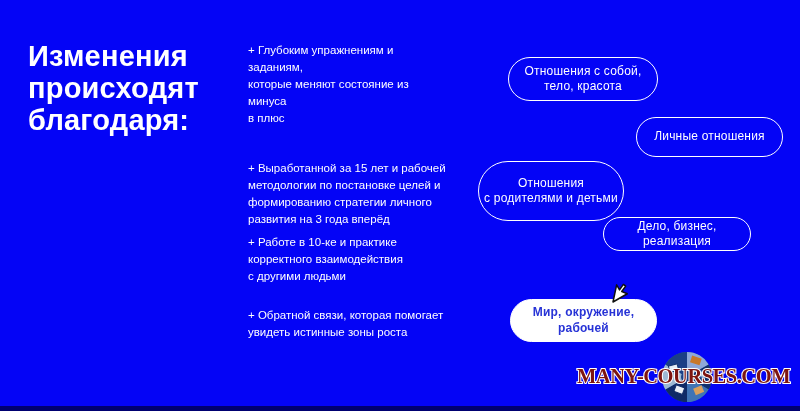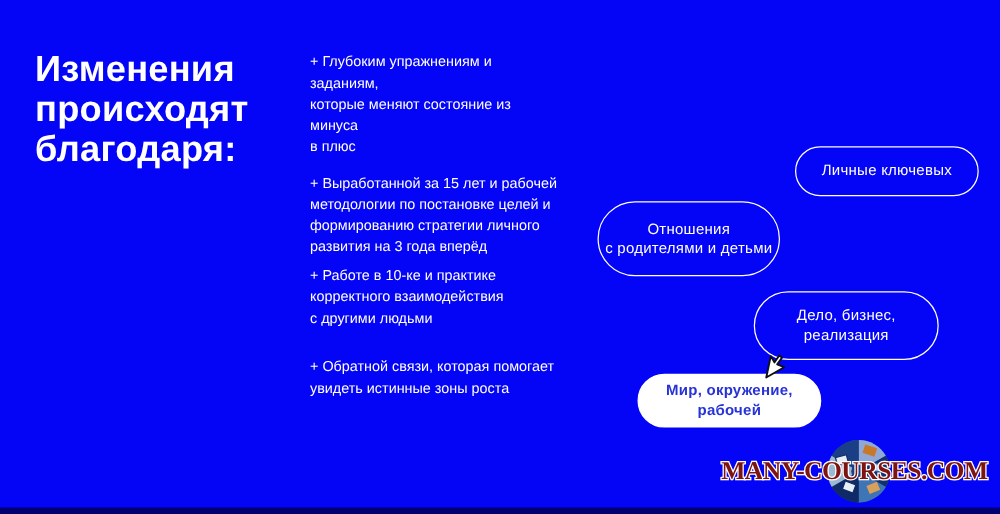--- a/index.html
+++ b/index.html
@@ -25,21 +25,21 @@
   .heading{
     position:absolute;left:28px;top:40px;
     font-size:29px;line-height:32px;font-weight:bold;
     white-space:pre-line;letter-spacing:0.2px;
   }
   .bullets{
     position:absolute;left:248px;top:42px;width:200px;
     font-size:11.5px;line-height:17px;
   }
   .bullets p{white-space:pre-line;}
-  .bullets p:nth-child(1){margin-bottom:12px;}
+  .bullets p:nth-child(1){margin-bottom:33px;}
   .bullets p:nth-child(2){margin-bottom:6px;}
   .bullets p:nth-child(3){margin-bottom:22px;}
   .bullets p:nth-child(4){}
   .pill{
     position:absolute;
     display:flex;align-items:center;justify-content:center;
     text-align:center;
     border:1.5px solid var(--pill-border);
     border-radius:999px;
     font-size:12px;line-height:15.5px;letter-spacing:0.2px;
@@ -49,21 +49,21 @@
   }
   .pill.filled{
     background:var(--pill-filled-bg);
     border-color:var(--pill-filled-bg);
     color:var(--pill-filled-text);
     font-weight:bold;
   }
   #pill-1{left:508px;top:57px;width:150px;height:44px;}
   #pill-2{left:636px;top:117px;width:147px;height:40px;}
   #pill-3{left:478px;top:161px;width:146px;height:60px;}
-  #pill-4{left:603px;top:233px;width:148px;height:55px;}
+  #pill-4{left:603px;top:217px;width:148px;height:34px;}
   #pill-5{left:510px;top:299px;width:147px;height:43px;}
   .cursor-svg{position:absolute;left:608px;top:277px;}
   .globe-svg{position:absolute;left:661px;top:351px;}
   .logo-text-svg{position:absolute;left:572px;top:361px;}
   .bottom-strip{
     position:absolute;left:0;bottom:0;width:800px;height:5px;
     background:var(--bottom-strip);
   }
 </style>
 </head>
@@ -83,21 +83,23 @@
 методологии по постановке целей и
 формированию стратегии личного
 развития на 3 года вперёд</p>
     <p>+ Работе в 10-ке и практике
 корректного взаимодействия
 с другими людьми</p>
     <p>+ Обратной связи, которая помогает
 увидеть истинные зоны роста</p>
   </div>
 
-  <div id="pill-2" class="pill">Личные ключевых</div>
+  <div id="pill-1" class="pill">Отношения с собой,
+тело, красота</div>
+  <div id="pill-2" class="pill">Личные отношения</div>
   <div id="pill-3" class="pill">Отношения
 с родителями и детьми</div>
   <div id="pill-4" class="pill">Дело, бизнес,
 реализация</div>
   <div id="pill-5" class="pill filled">Мир, окружение,
 рабочей</div>
 
   <svg class="cursor-svg" width="28" height="30" viewBox="0 0 28 30">
     <g transform="translate(5,25) rotate(-120)">
       <path d="M0 0 L0 16.5 L4.7 12.8 L7.4 18.9 L10 17.8 L7.2 11.7 L13 11.7 Z" fill="#ffffff" stroke="#101010" stroke-width="1.5" stroke-linejoin="round"></path>

